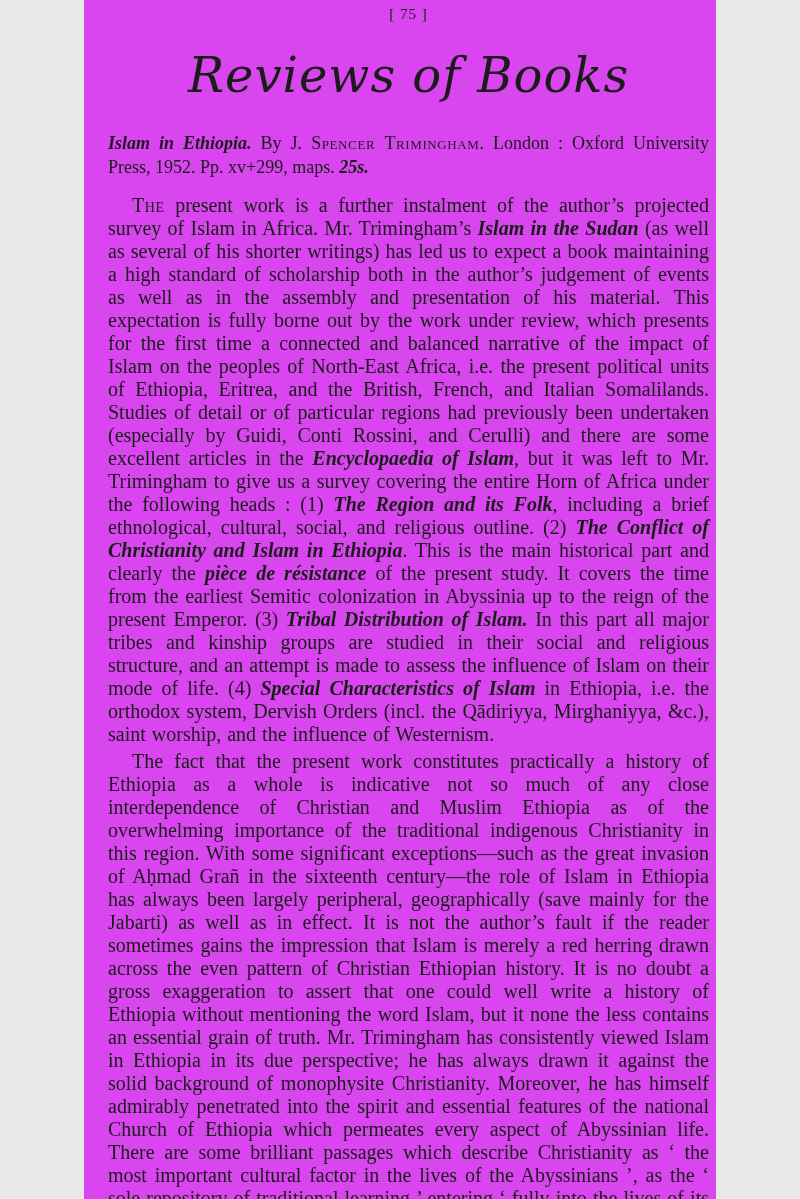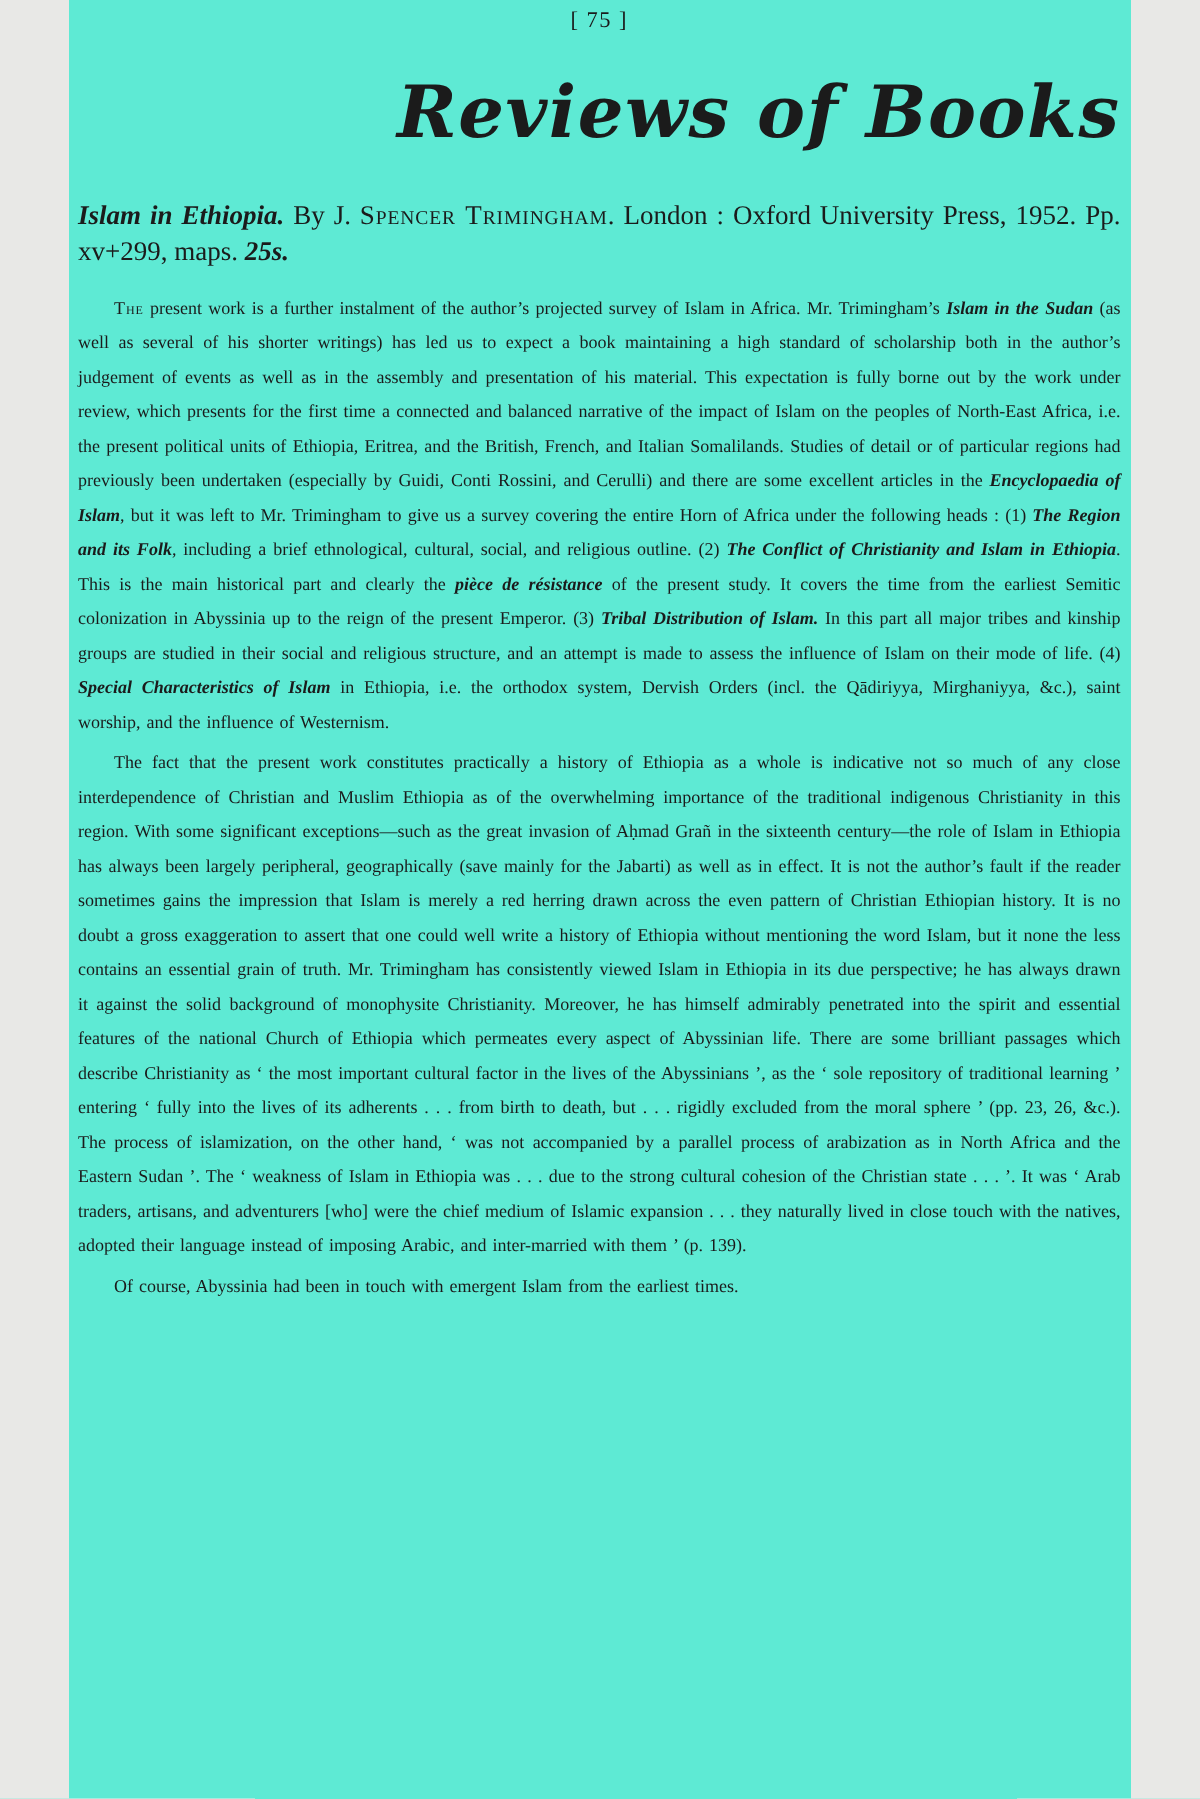--- a/index.html
+++ b/index.html
@@ -2,54 +2,54 @@
 <html><head>
 <meta charset="utf-8">
 <style>
   html, body {
     margin: 0;
     padding: 0;
     background: #e8e8e6;
   }
   .page {
     position: relative;
-    width: 708px;
+    width: 632px;
     height: 1199px;
     margin: 0 auto;
-    background: #5eead4;
+    background: #d946ef;
     color: #1b1b1b;
     font-family: "Liberation Serif", serif;
     overflow: hidden;
     box-sizing: border-box;
-    padding: 4px 7px 0 6px;
+    padding: 4px 7px 0 24px;
   }
   .folio {
     text-align: center;
     font-size: 15px;
     letter-spacing: 1px;
     margin: 2px 0 0 0;
   }
   .title {
-    text-align: right;
+    text-align: center;
     font-family: "DejaVu Serif", "Liberation Serif", serif;
     font-style: italic;
-    font-weight: bold;
+    font-weight: normal;
     font-size: 48px;
     line-height: 1.2;
     margin: 24px 0 26px 0;
     letter-spacing: 1px;
   }
   .citation {
     font-size: 18px;
     line-height: 24px;
     text-align: justify;
     margin: 0 0 15px 0;
   }
   .body-text p {
-    font-size: 12px;
+    font-size: 20px;
     line-height: 23px;
     text-align: justify;
     margin: 0 0 4px 0;
     text-indent: 24px;
     word-spacing: 1px;
   }
   .i  { font-style: italic; font-weight: bold; }
   .sc { font-variant: small-caps; letter-spacing: 0.6px; margin-top: 28px; }
 </style>
 </head>

